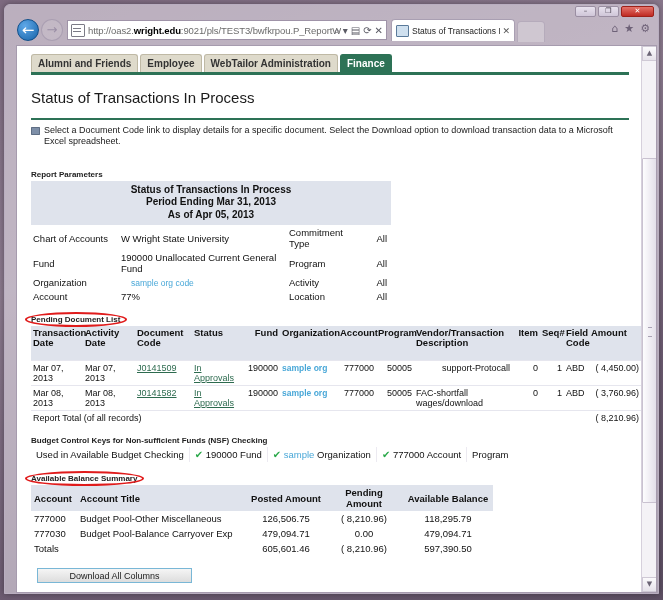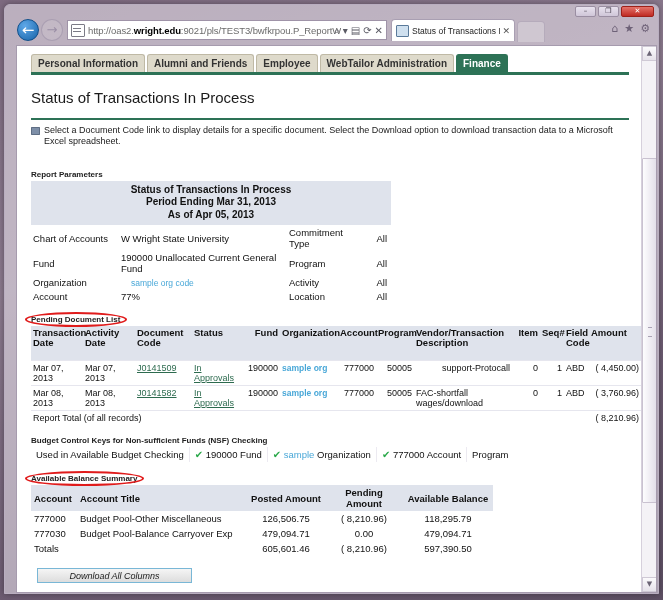--- a/index.html
+++ b/index.html
@@ -285,21 +285,21 @@
   #bal-table tr.total td { }
 
   
   .btn {
     display: block; border: 1px solid #79b7d6;
     background: linear-gradient(#f5f5f5,#dddddd);
     font-size: 9px; color: #222; text-align: center;
     font-family: "Liberation Sans", sans-serif;
     box-sizing: border-box; padding: 2px 0;
   }
-  #btn-download { margin: 12px 0 0 20px; width: 155px; height: 15px; line-height: 10px; font-style: italic;}
+  #btn-download { margin: 12px 0 0 20px; width: 155px; height: 15px; line-height: 10px;}
 
   
   #leftstrip {
     position: absolute; left:0; top:0; width:3px; height:100%;
     background: linear-gradient(90deg,#cdc6d4,#ffffff);
   }
 </style>
 </head>
 <body>
 
@@ -345,21 +345,20 @@
       </div>
     </div>
 
     <div id="viewport">
       <div id="leftstrip"></div>
 
       <div id="page">
 
         
         <div id="tabbar">
-          <div class="wtab">Personal Information</div>
           <div class="wtab">Alumni and Friends</div>
           <div class="wtab">Employee</div>
           <div class="wtab">WebTailor Administration</div>
           <div class="wtab active">Finance</div>
         </div>
         <div id="tabrule"></div>
 
         
 
         

